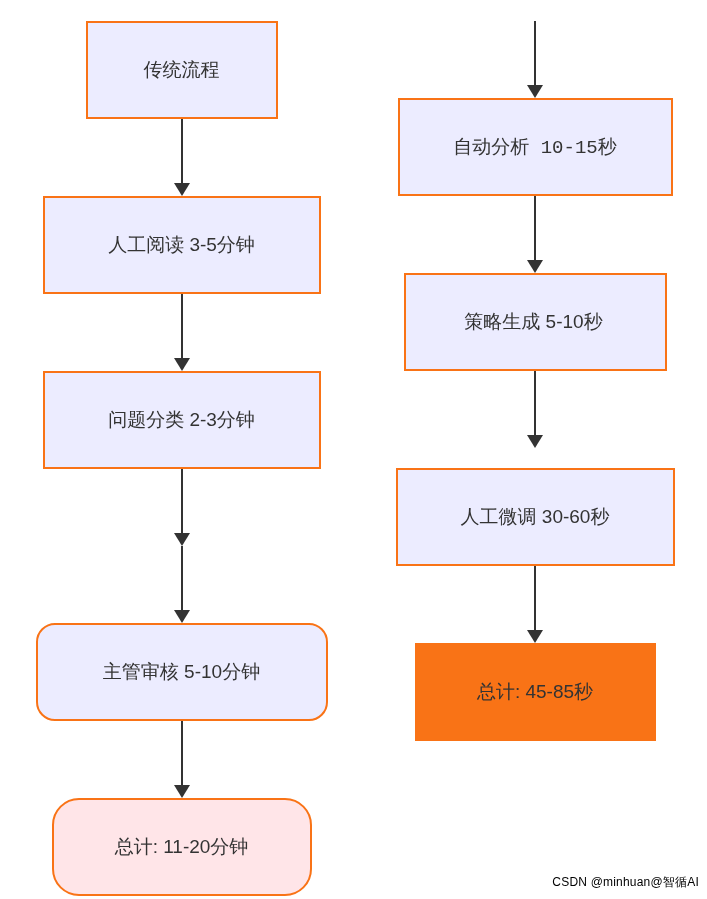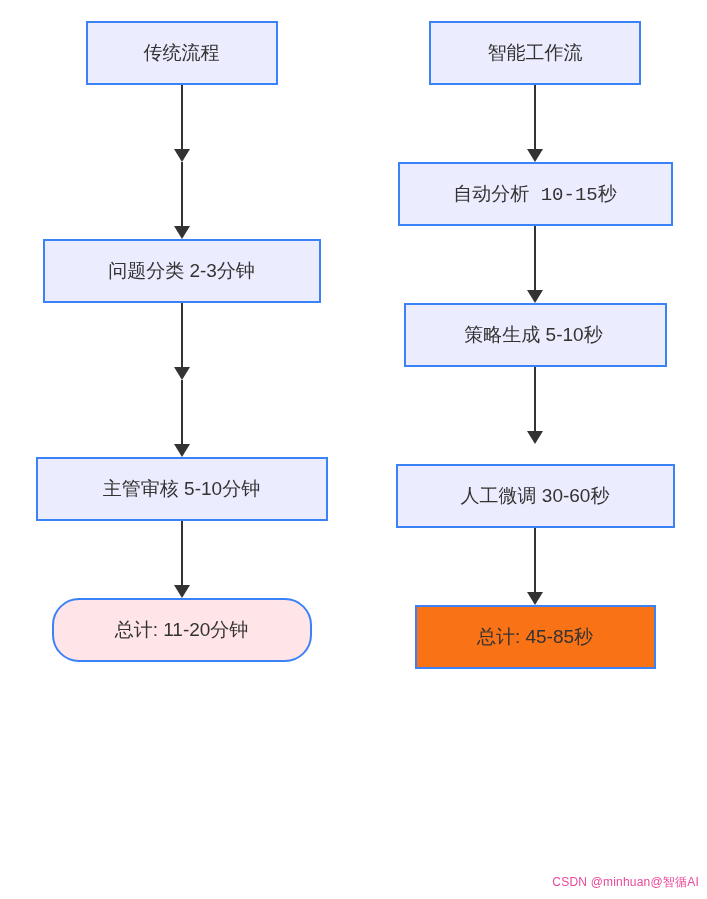--- a/index.html
+++ b/index.html
@@ -22,39 +22,39 @@
     top: 21px;
     display: flex;
     flex-direction: column;
     align-items: center;
   }
   .col-left  { left: 0;     width: 363px; }
   .col-right { left: 363px; width: 344px; }
 
   .node {
     box-sizing: border-box;
-    height: 64px;
+    height: 98px;
     display: flex;
     align-items: center;
     justify-content: center;
     background: #ECECFF;
-    border: 2px solid #3b82f6;
+    border: 2px solid #f97316;
     color: #333333;
     font-size: 19px;
     text-align: center;
     white-space: nowrap;
     padding: 0 12px;
   }
   .node.total-slow { background: #FFE5E8; border-radius: 27px; }
   .node.total-fast { background: #f97316; }
 
   .w192 { width: 192px; }
   .w212 { width: 212px; }
   .w278 { width: 278px; }
-  .w292 { width: 292px; }
+  .w292 { width: 292px; border-radius: 19px; }
   .w275 { width: 275px; font-family: Liberation Mono, monospace; }
   .w263 { width: 263px; padding-left: 9px; }
   .w279 { width: 279px; margin-top: 20px; }
   .w260 { width: 260px; }
   .w241 { width: 241px; }
 
   .arrow {
     height: 77px;
     display: flex;
     flex-direction: column;
@@ -73,37 +73,38 @@
     border-right: 8px solid transparent;
     border-top: 13px solid #333333;
     margin-top: -1px;
   }
 
   .watermark {
     position: absolute;
     right: 8px;
     bottom: 8px;
     font-size: 12px;
-    color: #ec4899;
+    color: #000000;
     letter-spacing: 0.2px;
   }
 </style>
 </head>
 <body>
 
 <div class="canvas">
 
   <div class="col col-left">
     <div class="node w192">传统流程</div>
 
     <div class="arrow">
       <div class="shaft"></div>
       <div class="head"></div>
     </div>
 
+    <div class="node w278">人工阅读 3-5分钟</div>
 
     <div class="arrow">
       <div class="shaft"></div>
       <div class="head"></div>
     </div>
 
     <div class="node w278">问题分类 2-3分钟</div>
 
     <div class="arrow">
       <div class="shaft"></div>
@@ -120,21 +121,20 @@
 
     <div class="arrow">
       <div class="shaft"></div>
       <div class="head"></div>
     </div>
 
     <div class="node total-slow w260">总计: 11-20分钟</div>
   </div>
 
   <div class="col col-right">
-    <div class="node w212">智能工作流</div>
 
     <div class="arrow">
       <div class="shaft"></div>
       <div class="head"></div>
     </div>
 
     <div class="node w275">自动分析 10-15秒</div>
 
     <div class="arrow">
       <div class="shaft"></div>

